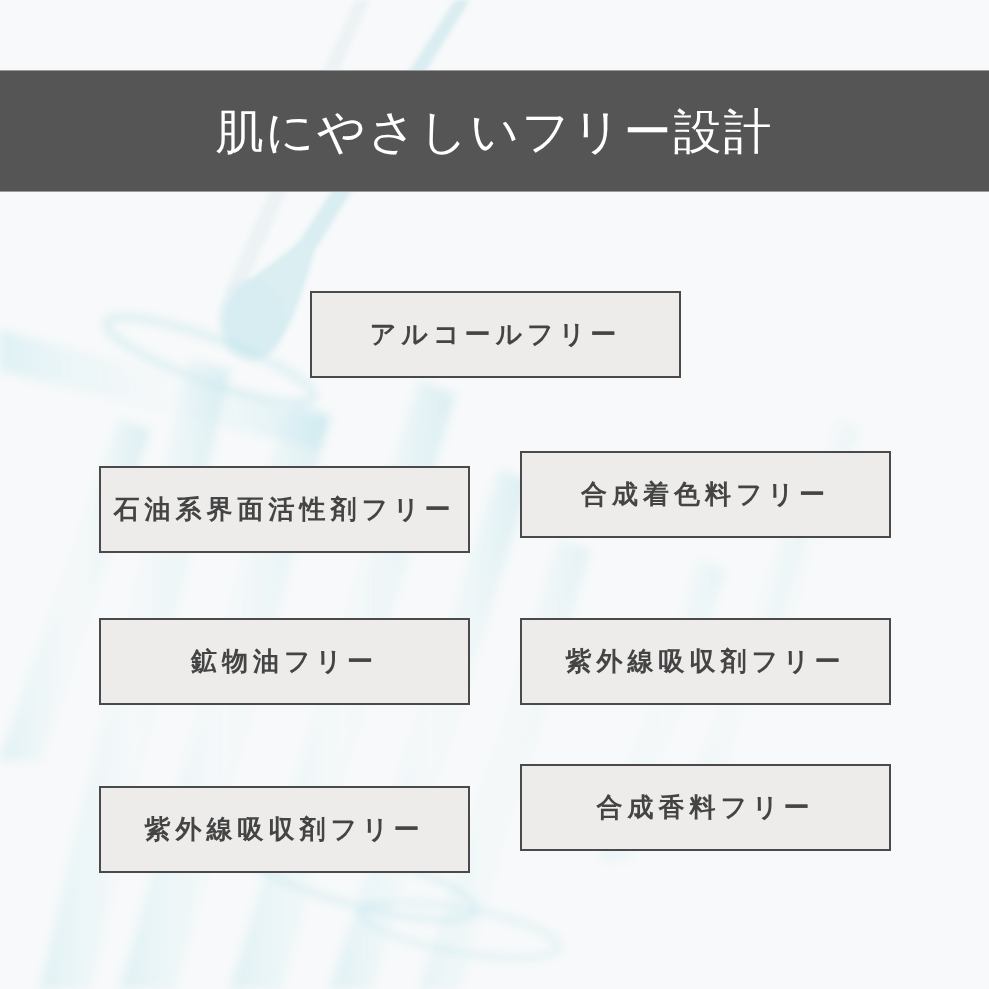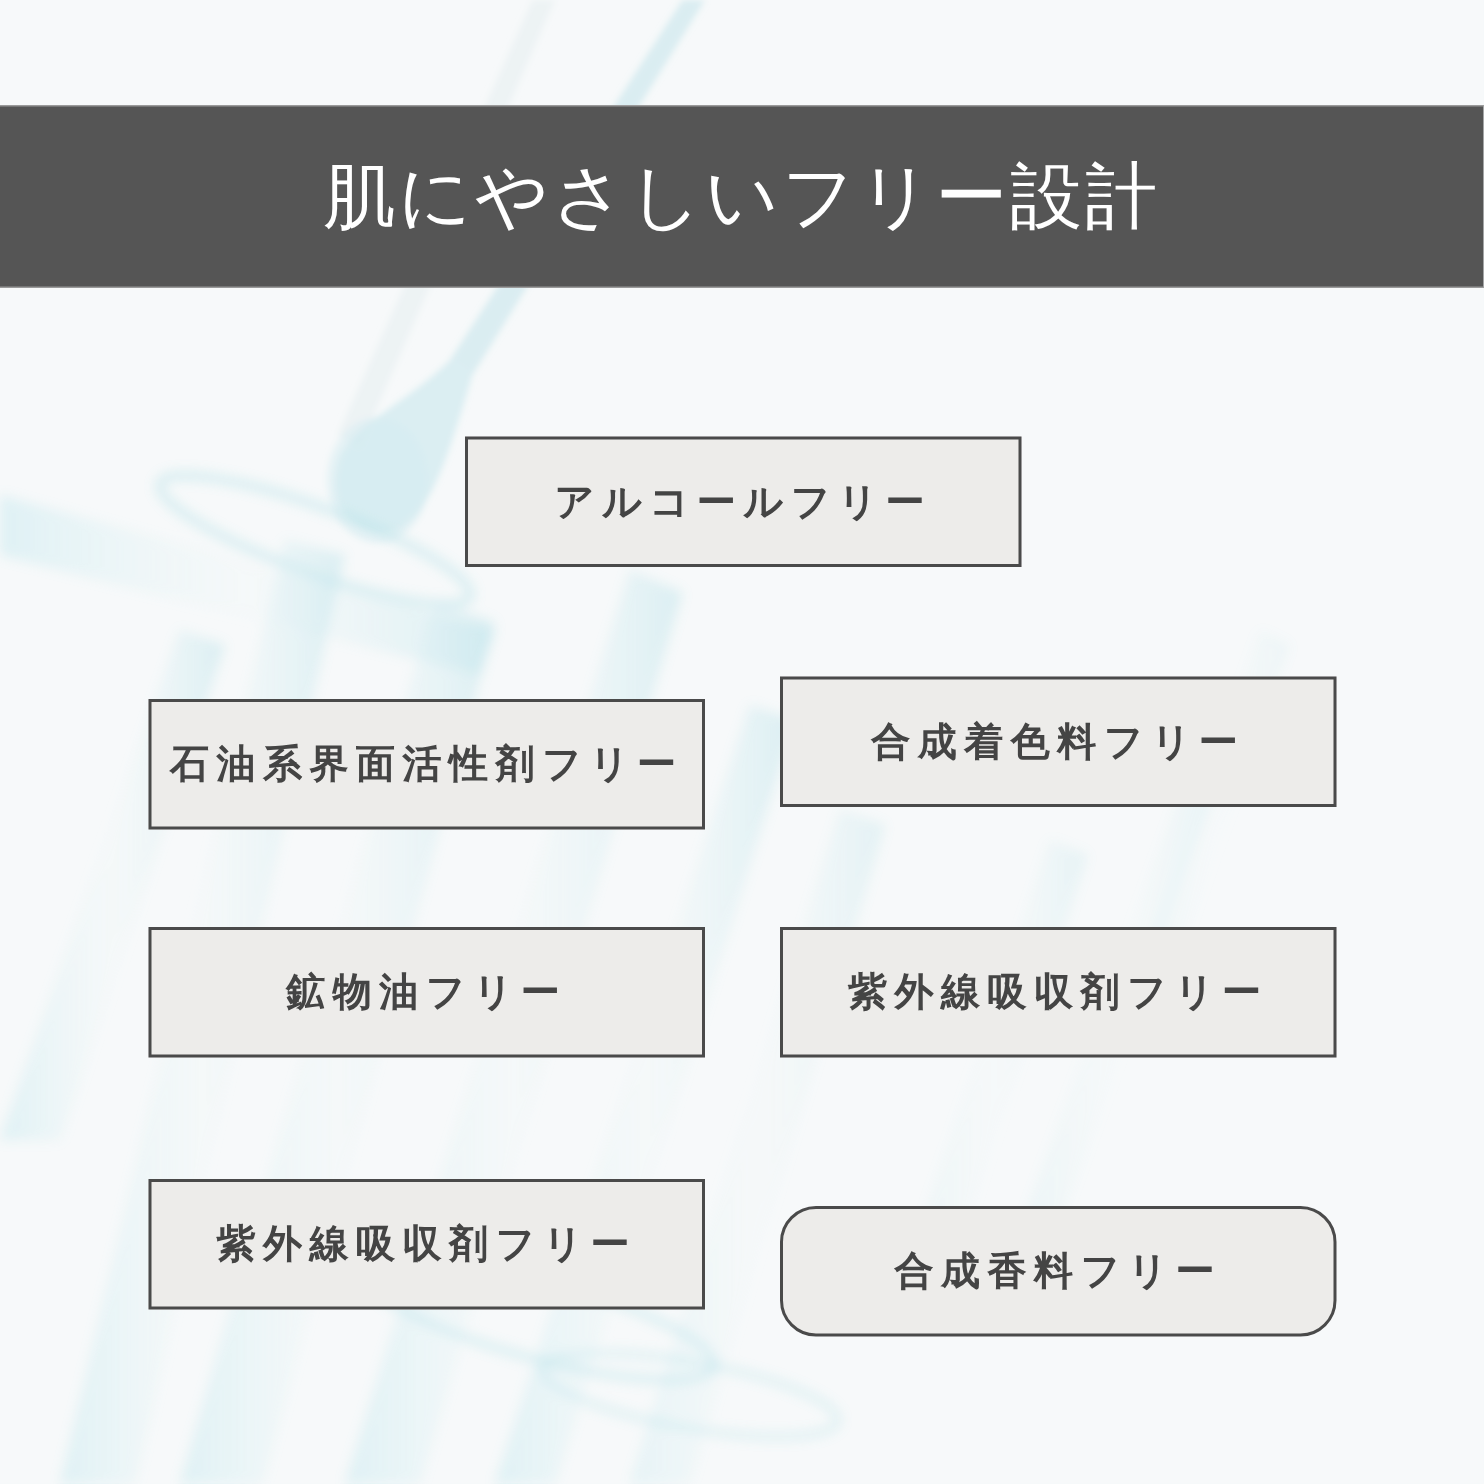--- a/index.html
+++ b/index.html
@@ -129,15 +129,15 @@
 </div>
 
 <div class="feature-box" style="left:520px; top:618px;align-items:center;">
   <span class="feature-label">紫外線吸収剤フリー</span>
 </div>
 
 <div class="feature-box" style="left:99px; top:786px;">
   <span class="feature-label">紫外線吸収剤フリー</span>
 </div>
 
-<div class="feature-box" style="left:520px; top:804px;border-radius:24px;">
+<div class="feature-box" style="left:520px; top:764px;">
   <span class="feature-label">合成香料フリー</span>
 </div>
 
 </body></html>

